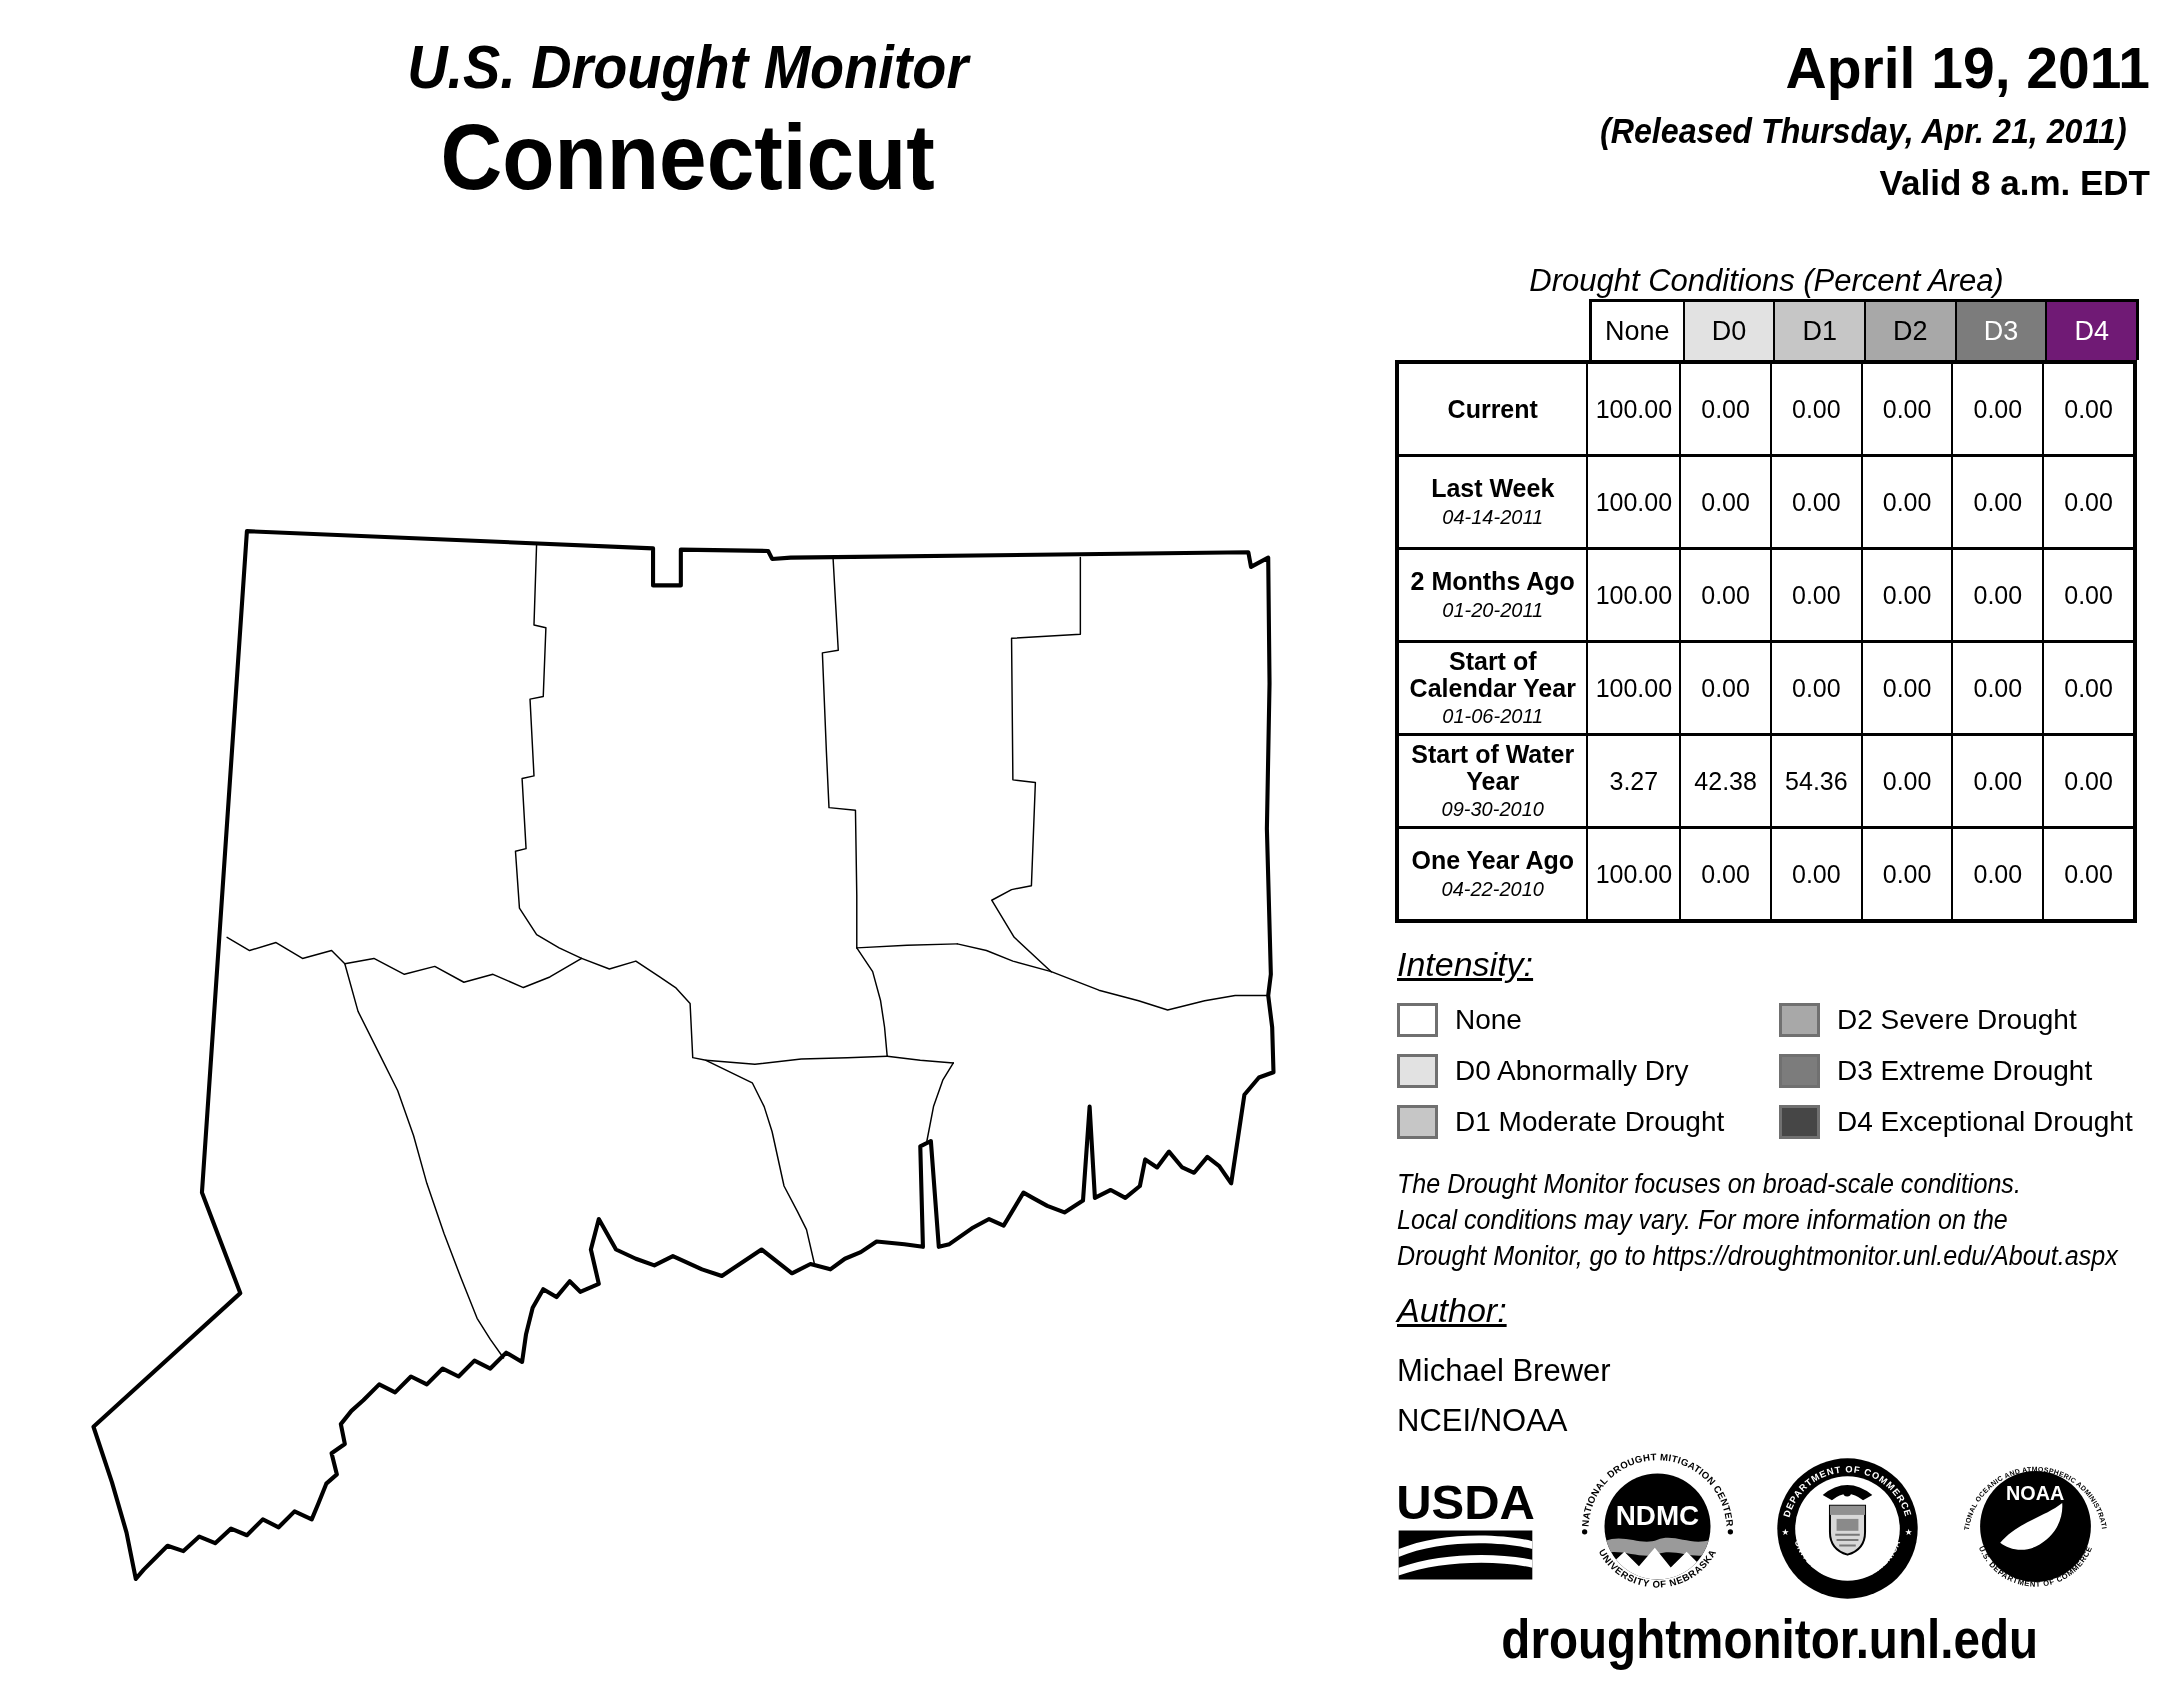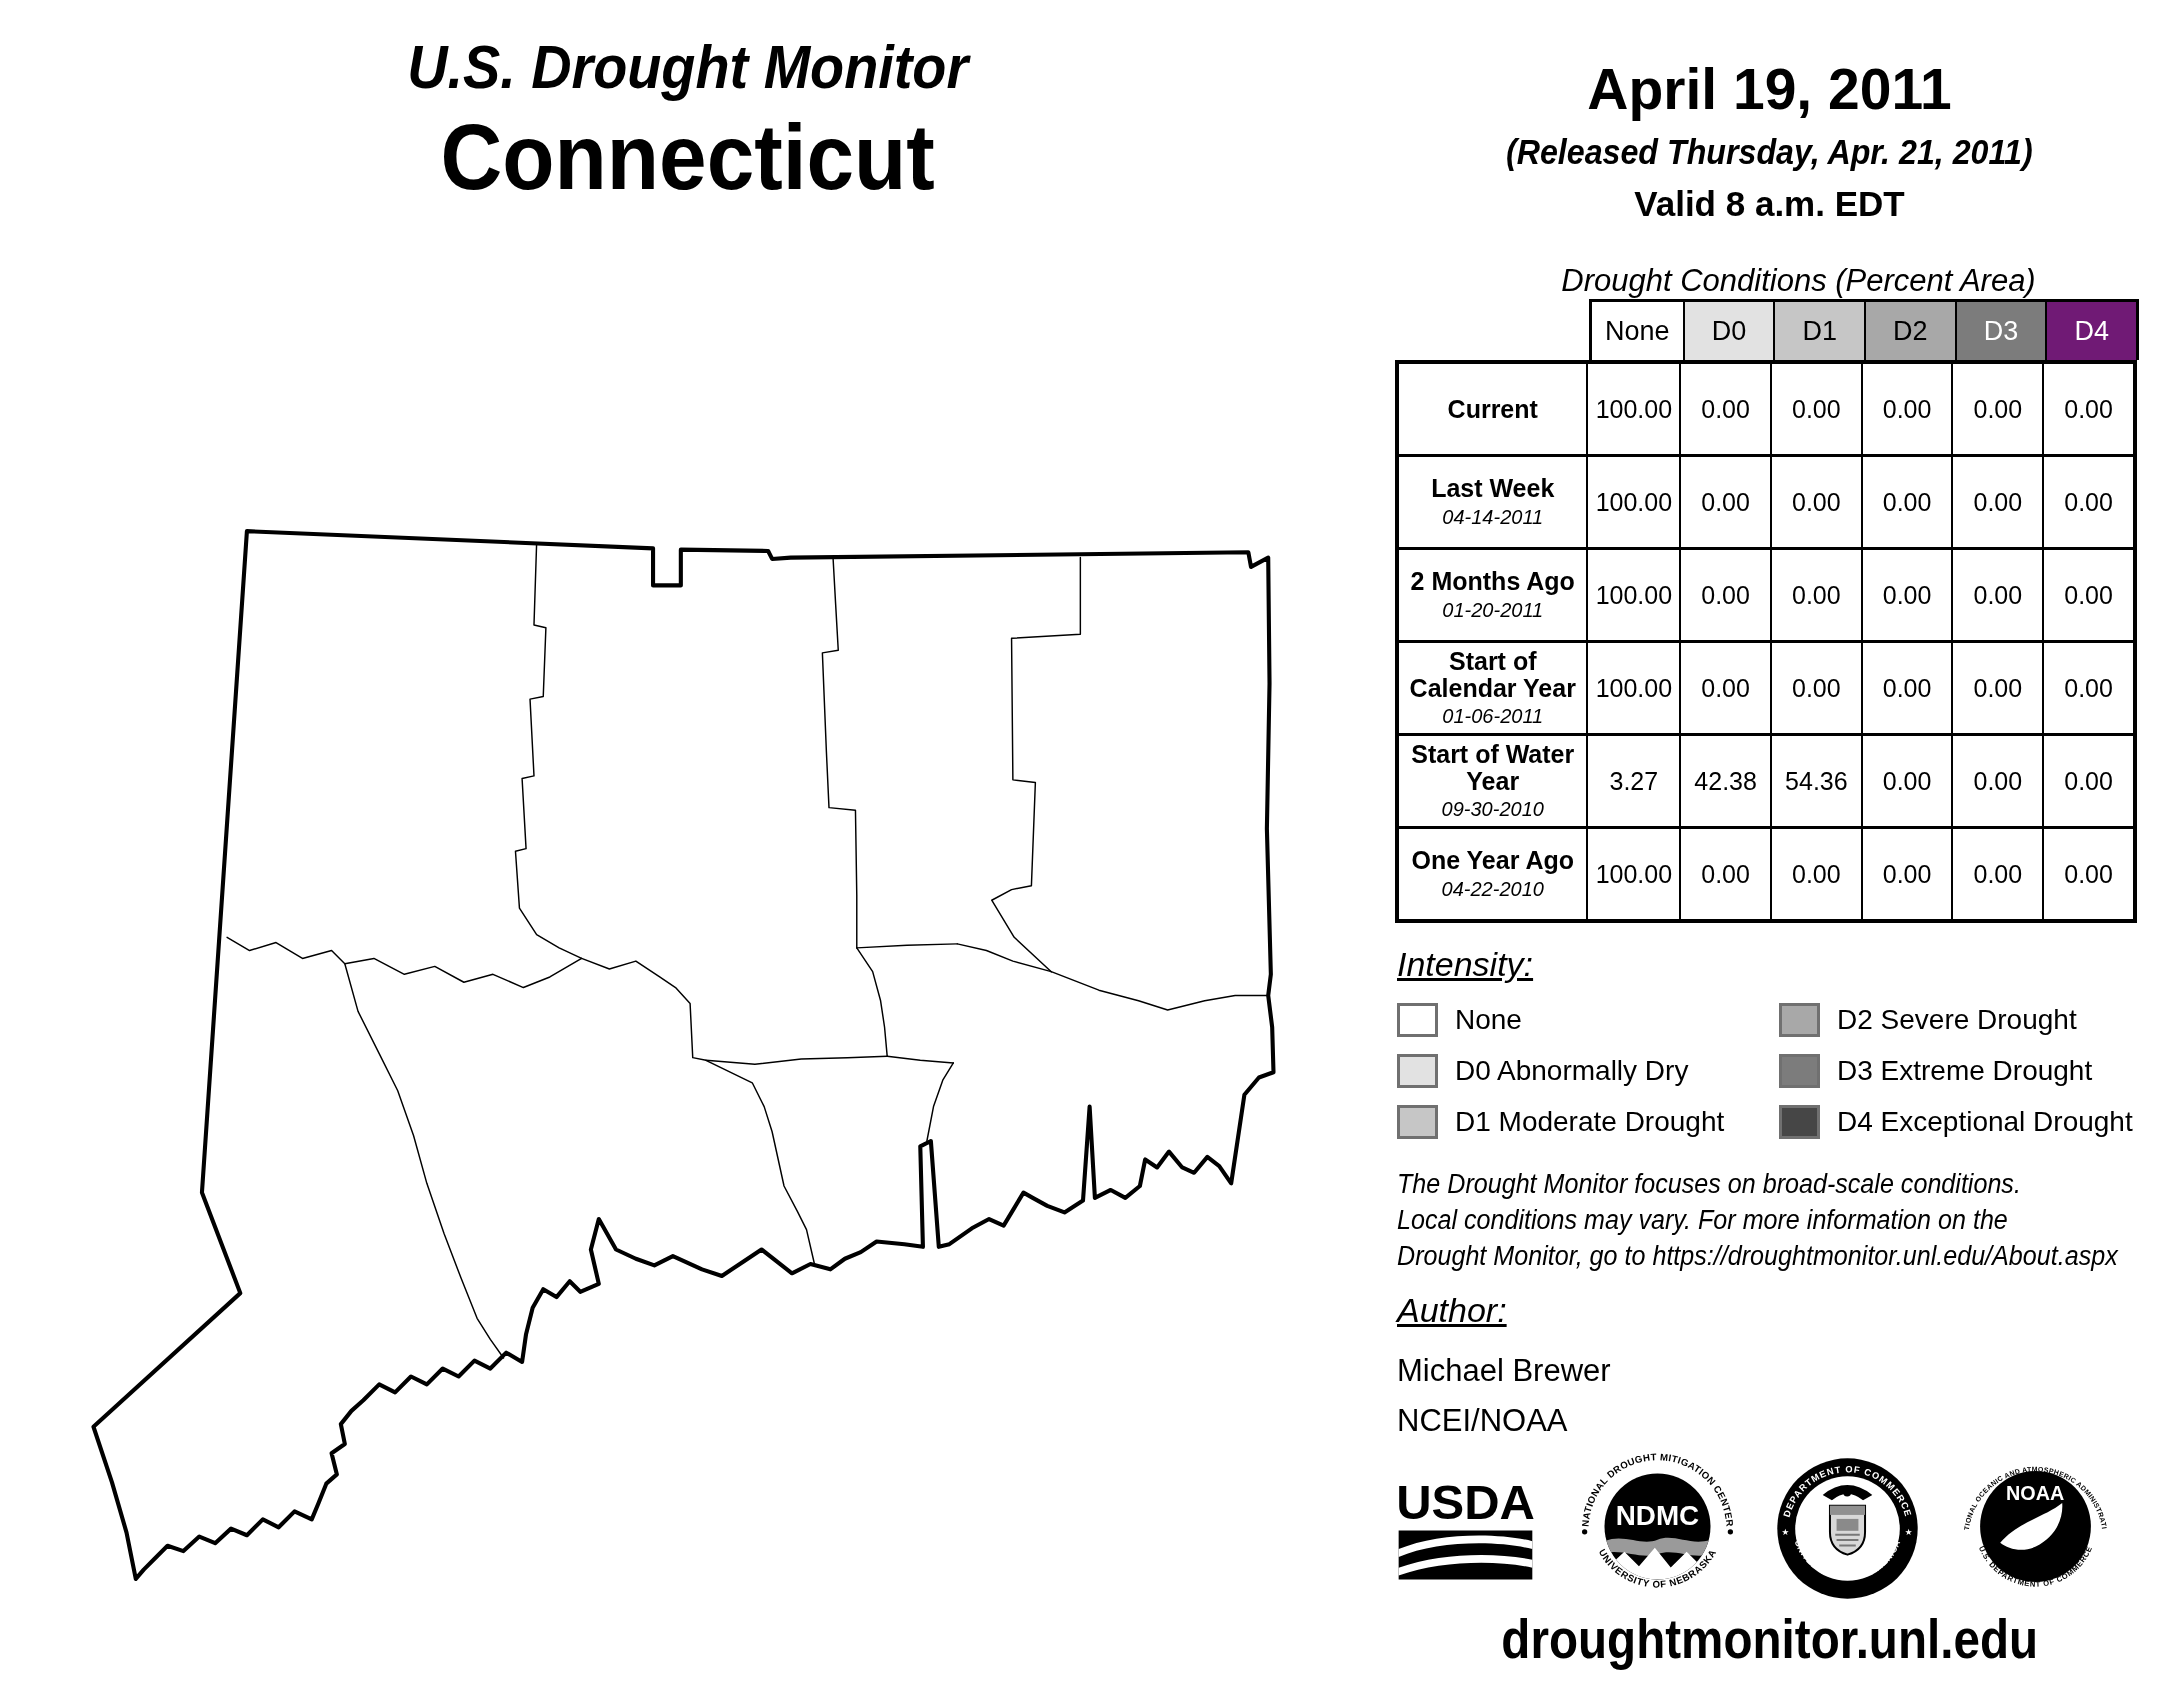--- a/index.html
+++ b/index.html
@@ -8,28 +8,28 @@
   .cx{display:inline-block;transform-origin:50% 50%;white-space:nowrap;}
 
   
   .title-block{position:absolute;left:185px;top:34px;width:1006px;text-align:center;}
   .title-line1{font-size:62px;font-weight:bold;font-style:italic;line-height:1.05;}
   .title-line1 .cx{transform:scaleX(.90);}
   .title-line2{font-size:93px;font-weight:bold;line-height:1.0;margin-top:12px;}
   .title-line2 .cx{transform:scaleX(.92);}
 
   
-  .release-block{position:absolute;left:1389px;top:61px;width:761px;text-align:center;}
+  .release-block{position:absolute;left:1389px;top:40px;width:761px;text-align:right;}
   .rel-date{font-size:57px;font-weight:bold;line-height:1.0;}
   .rel-note{font-size:35px;font-weight:bold;font-style:italic;margin-top:16px;line-height:1.0;}
   .rel-note .cx{transform:scaleX(.92);}
   .rel-valid{font-size:35px;font-weight:bold;margin-top:17px;line-height:1.0;}
 
   
-  .tbl-title{position:absolute;left:1428px;top:263px;width:741px;text-align:center;
+  .tbl-title{position:absolute;left:1396px;top:263px;width:741px;text-align:center;
              font-size:31px;font-style:italic;}
   .dm-table{position:absolute;left:1395px;top:299px;}
   .t-header{display:flex;margin-left:194px;border:3.3px solid #000;border-bottom:none;width:550px;box-sizing:border-box;}
   .t-hcell{width:91px;height:58px;box-sizing:border-box;display:flex;align-items:center;justify-content:center;
            font-size:27px;border-left:2px solid #000;}
   .t-hcell:first-child{border-left:none;}
   .t-body{border:4px solid #000;width:742px;box-sizing:border-box;}
   .t-row{display:flex;height:90px;border-top:3.3px solid #000;}
   .t-row:first-child{border-top:none;}
   .t-label{width:190px;box-sizing:border-box;border-right:2.6px solid #000;display:flex;flex-direction:column;

